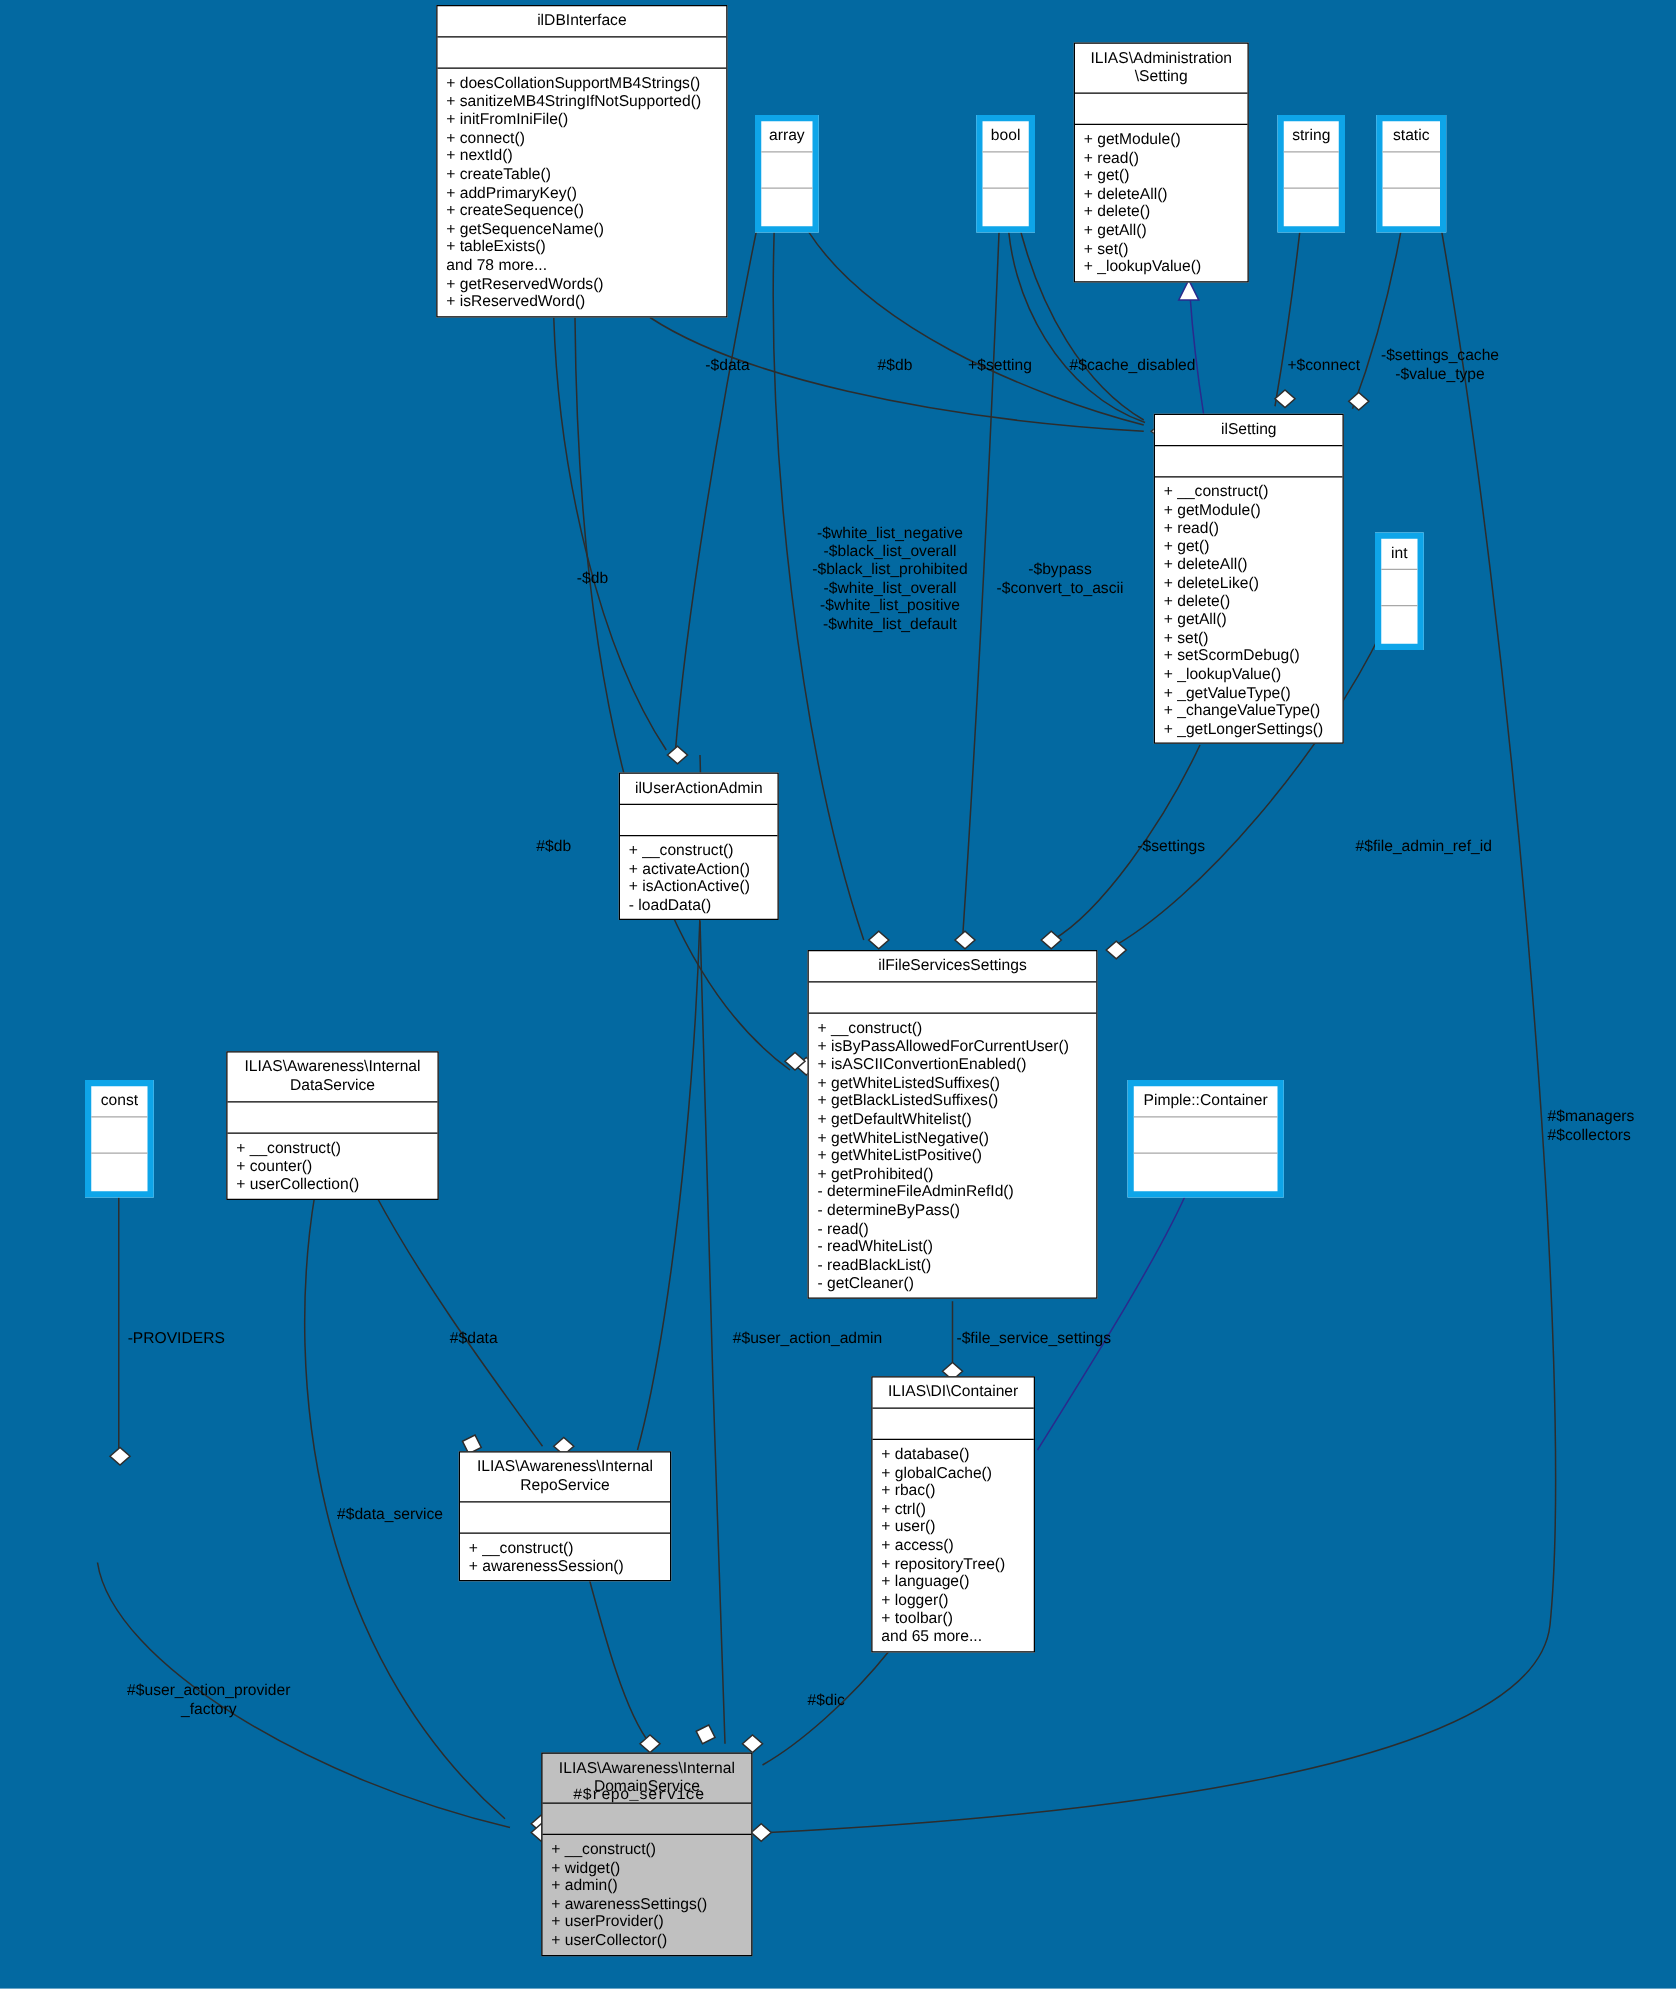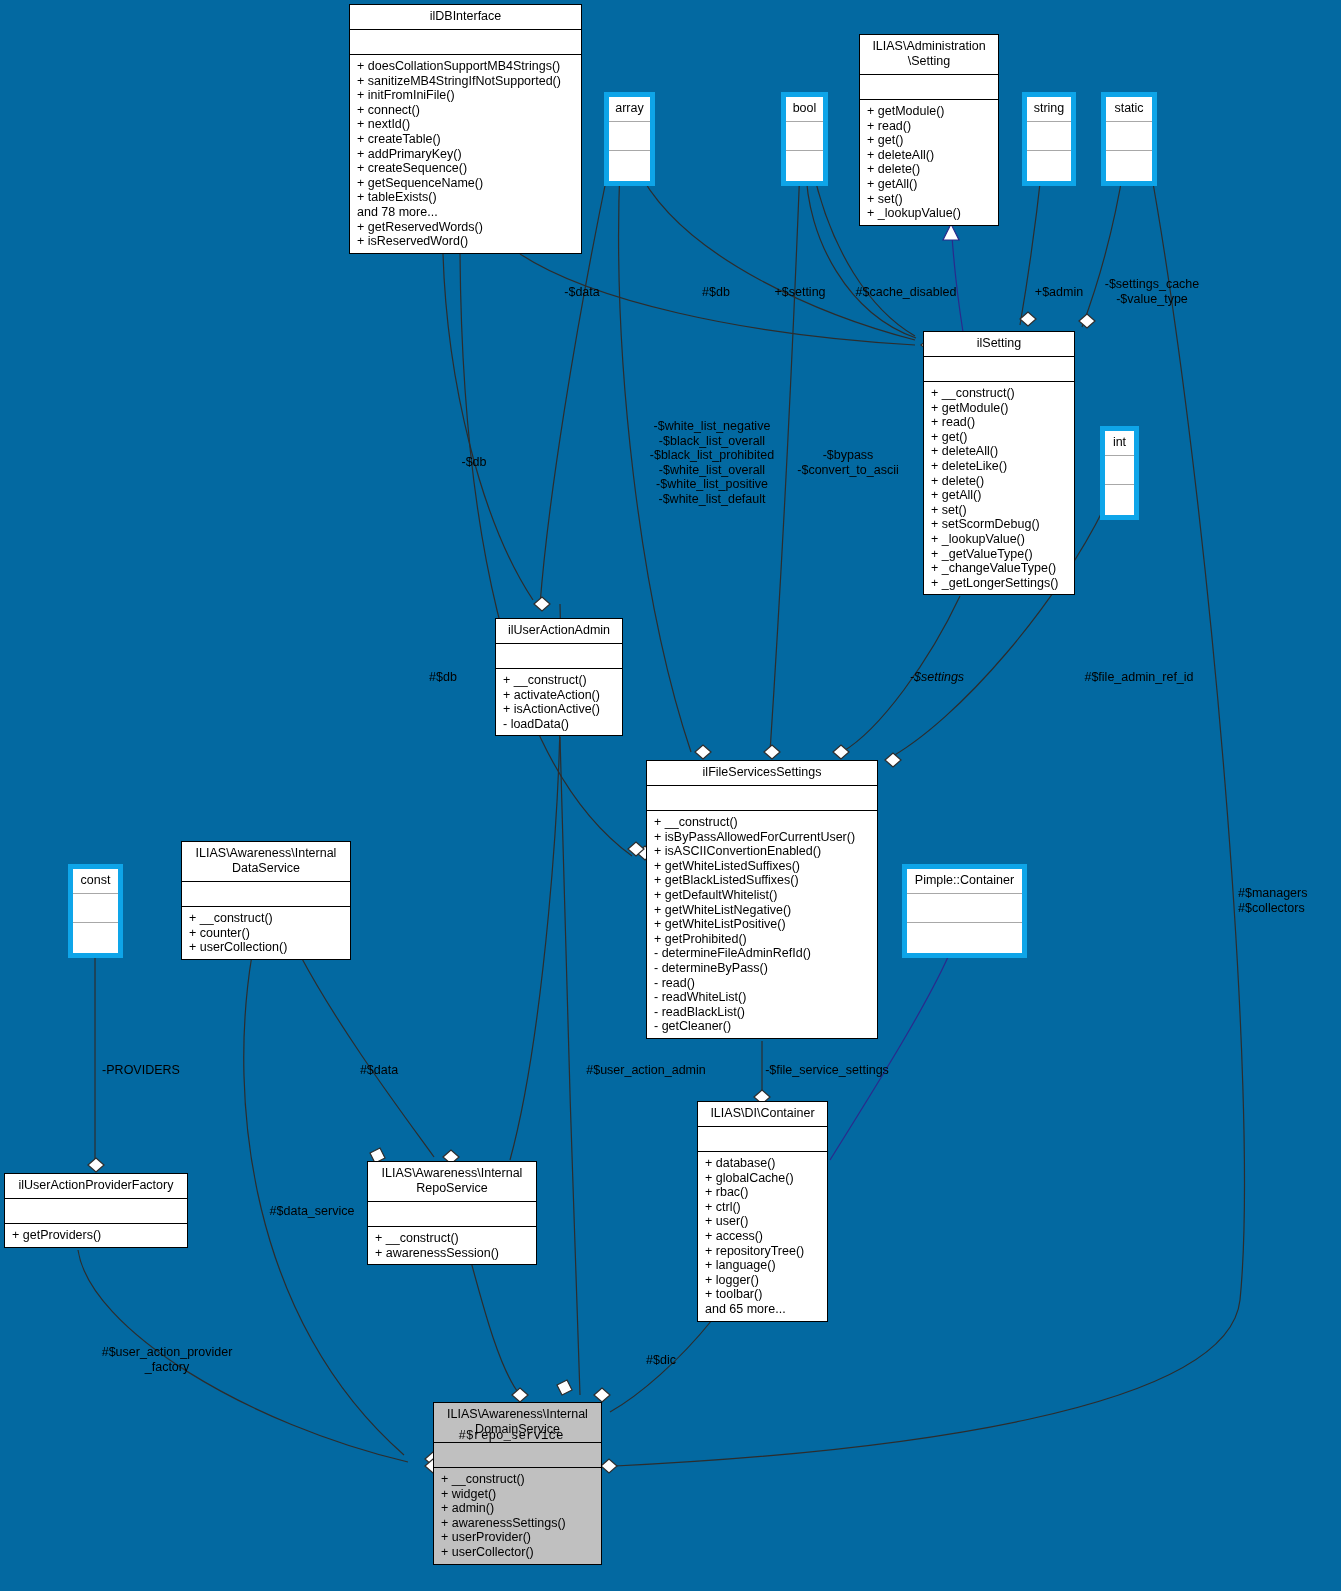--- a/index.html
+++ b/index.html
@@ -327,27 +327,20 @@
       <div>+ user()</div>
       <div>+ access()</div>
       <div>+ repositoryTree()</div>
       <div>+ language()</div>
       <div>+ logger()</div>
       <div>+ toolbar()</div>
       <div>and 65 more...</div>
     </div>
   </div>
 
-  <div class="node" style="left:4px; top:1173px; width:184px;">
-    <div class="title">ilUserActionProviderFactory</div>
-    <div class="attrs"></div>
-    <div class="ops">
-      <div>+ getProviders()</div>
-    </div>
-  </div>
 
   <div class="node" style="left:367px; top:1161px; width:170px;">
     <div class="title">ILIAS\Awareness\Internal
 RepoService</div>
     <div class="attrs"></div>
     <div class="ops">
       <div>+ __construct()</div>
       <div>+ awarenessSession()</div>
     </div>
   </div>
@@ -363,36 +356,36 @@
       <div>+ awarenessSettings()</div>
       <div>+ userProvider()</div>
       <div>+ userCollector()</div>
     </div>
   </div>
 
   <div class="elabel c" style="left:582px; top:285px;">-$data</div>
   <div class="elabel c" style="left:716px; top:285px;">#$db</div>
   <div class="elabel c" style="left:800px; top:285px;">+$setting</div>
   <div class="elabel c" style="left:906px; top:285px;">#$cache_disabled</div>
-  <div class="elabel c" style="left:1059px; top:285px;">+$admin</div>
+  <div class="elabel c" style="left:1059px; top:285px;">+$connect</div>
   <div class="elabel c" style="left:1152px; top:277px;">-$settings_cache
 -$value_type</div>
 
   <div class="elabel c" style="left:474px; top:455px;">-$db</div>
   <div class="elabel c" style="left:712px; top:419px;">-$white_list_negative
 -$black_list_overall
 -$black_list_prohibited
 -$white_list_overall
 -$white_list_positive
 -$white_list_default</div>
   <div class="elabel c" style="left:848px; top:448px;">-$bypass
 -$convert_to_ascii</div>
 
   <div class="elabel c" style="left:443px; top:670px;">#$db</div>
-  <div class="elabel c" style="left:937px; top:670px;font-style:italic;">-$settings</div>
+  <div class="elabel c" style="left:937px; top:670px;">-$settings</div>
   <div class="elabel c" style="left:1139px; top:670px;">#$file_admin_ref_id</div>
 
   <div class="elabel l" style="left:1238px; top:886px;">#$managers
 #$collectors</div>
 
   <div class="elabel c" style="left:141px; top:1063px;">-PROVIDERS</div>
   <div class="elabel c" style="left:379px; top:1063px;">#$data</div>
   <div class="elabel c" style="left:312px; top:1204px;">#$data_service</div>
 
   <div class="elabel c" style="left:646px; top:1063px;">#$user_action_admin</div>

